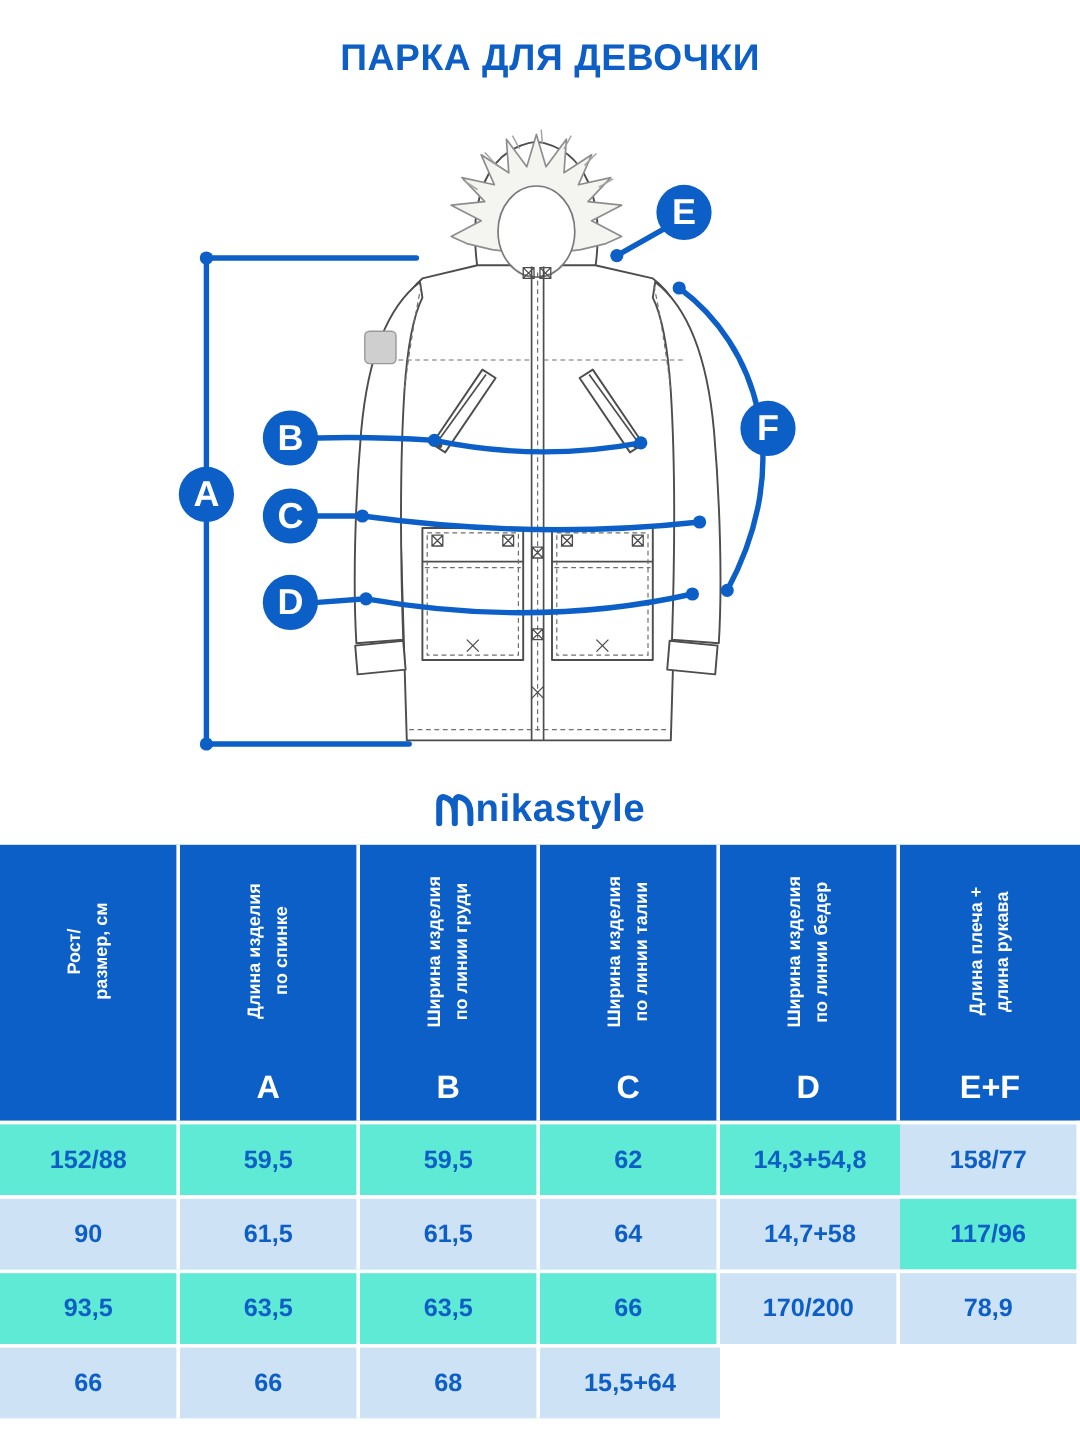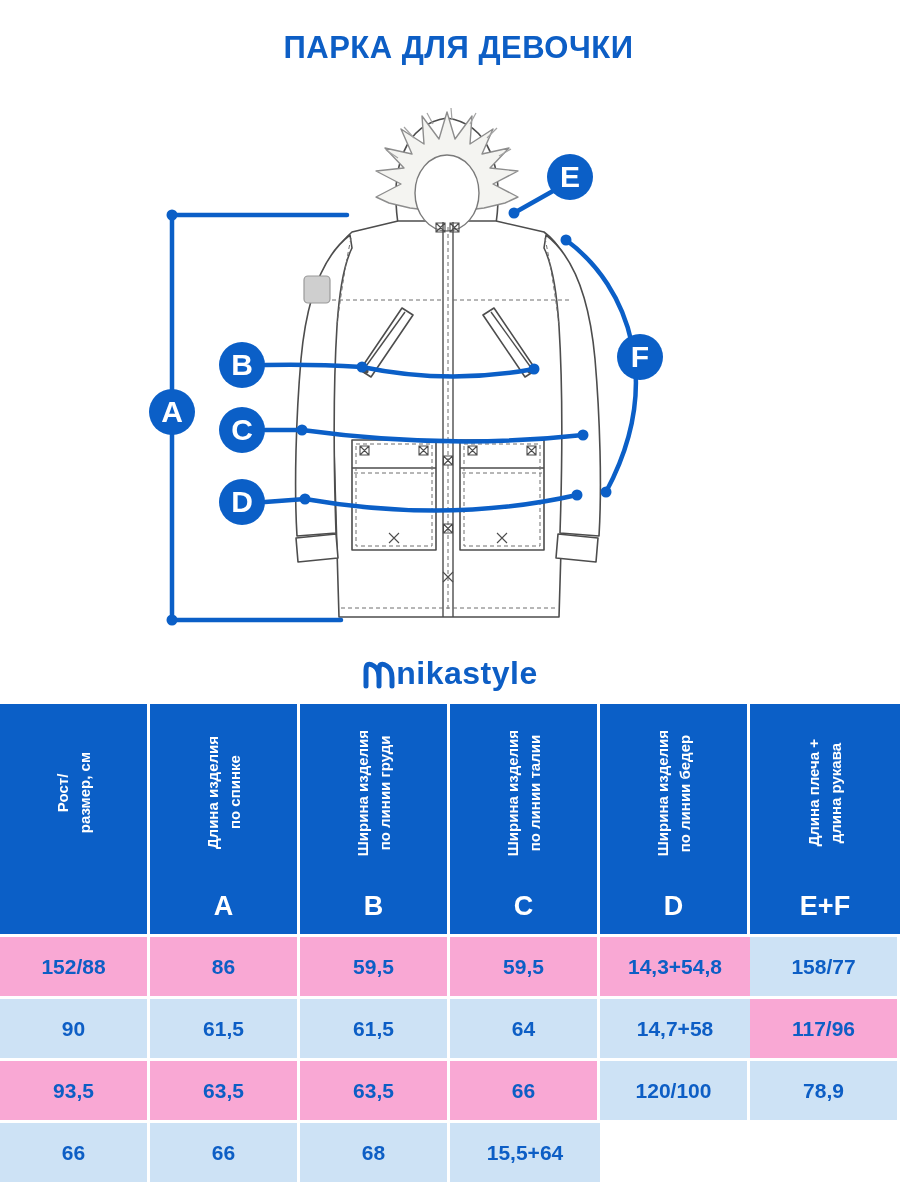--- a/index.html
+++ b/index.html
@@ -33,21 +33,21 @@
   .letter{
     height:48px;display:flex;align-items:center;justify-content:center;
     color:#ffffff;font-weight:bold;font-size:27px;padding-bottom:4px;
   }
   .td{
     height:62px;display:flex;align-items:center;justify-content:center;
     font-weight:bold;font-size:21px;color:#0d5ec5;box-sizing:border-box;
     border-right:3px solid #ffffff;border-top:3px solid #ffffff;
   }
   .td.last{border-right:none;}
-  .row-even{background:#f9a8d4;}
+  .row-even{background:#5eead4;}
   .row-odd{background:#cde2f5;}
   
   .garment{fill:#ffffff;stroke:#4d4d4d;stroke-width:1.6;stroke-linejoin:round;}
   .garment-line{fill:none;stroke:#4d4d4d;stroke-width:1.4;}
   .stitch{fill:none;stroke:#6f6f6f;stroke-width:1;stroke-dasharray:4 3;}
   .fur{fill:#f4f4f1;stroke:#8d8d8d;stroke-width:1.4;stroke-linejoin:round;}
   .furline{stroke:#a3a3a3;stroke-width:1.2;}
   .mark{stroke:#4d4d4d;stroke-width:1.1;fill:none;}
   .measure{stroke:#0b5fc7;stroke-width:4.5;fill:none;stroke-linecap:round;}
   .mdot{fill:#0b5fc7;}
@@ -228,37 +228,37 @@
   </div>
   <div class="th">
     <div class="th-text-wrap">
         <div class="vtext">Длина плеча +
 длина рукава</div>
       </div>
     <div class="letter">E+F</div>
   </div>
 
   <div class="td row-even">152/88</div>
-  <div class="td row-even">86</div>
   <div class="td row-even">59,5</div>
   <div class="td row-even">59,5</div>
+  <div class="td row-even">62</div>
   <div class="td row-even last">14,3+54,8</div>
 
   <div class="td row-odd">158/77</div>
   <div class="td row-odd">90</div>
   <div class="td row-odd">61,5</div>
   <div class="td row-odd">61,5</div>
   <div class="td row-odd">64</div>
   <div class="td row-odd last">14,7+58</div>
 
   <div class="td row-even">117/96</div>
   <div class="td row-even">93,5</div>
   <div class="td row-even">63,5</div>
   <div class="td row-even">63,5</div>
   <div class="td row-even">66</div>
 
-  <div class="td row-odd">120/100</div>
+  <div class="td row-odd">170/200</div>
   <div class="td row-odd">78,9</div>
   <div class="td row-odd">66</div>
   <div class="td row-odd">66</div>
   <div class="td row-odd">68</div>
   <div class="td row-odd last">15,5+64</div>
 </div>
 
 </body></html>

